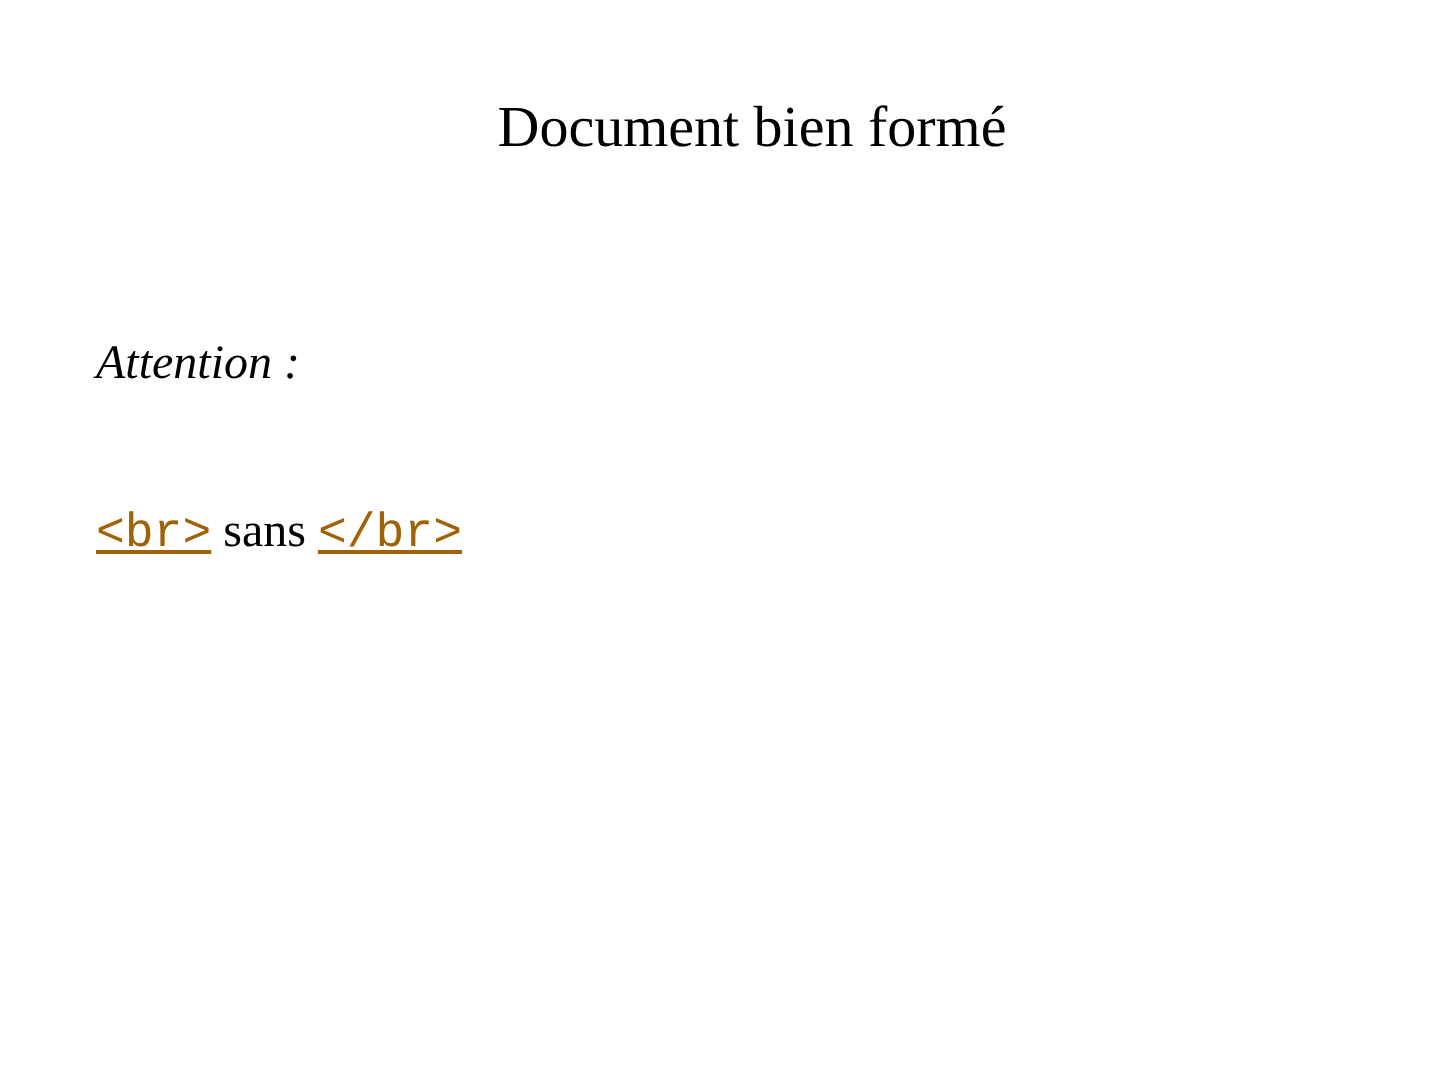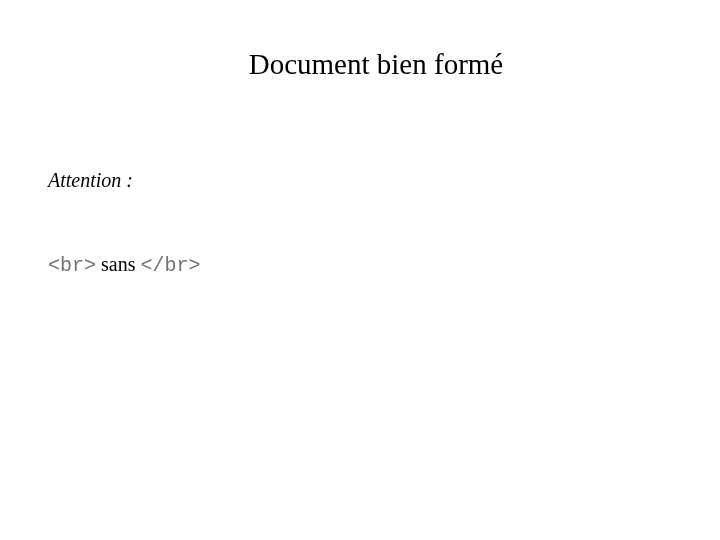--- a/index.html
+++ b/index.html
@@ -22,38 +22,39 @@
     top: 48px;
     left: 16px;
     width: 720px;
     text-align: center;
     font-size: 29px;
     font-weight: normal;
   }
   .body-line {
     position: absolute;
     left: 48px;
-    font-size: 20px;
+    font-size: 24px;
     line-height: 1.2;
   }
   .line-attention {
     top: 168px;
     font-style: italic;
   }
   .line-br {
     top: 252px;
   }
   .line-xml {
     top: 336px;
   }
   .code {
     font-family: "Courier New", Courier, monospace;
   }
   .tag {
-    color: #737373;
+    color: #a16207;
+    text-decoration: underline;
   }
 </style>
 </head>
 <body>
 
 <div class="slide">
   <div class="title">Document bien formé</div>
 
   <div class="body-line line-attention">Attention :</div>
 

